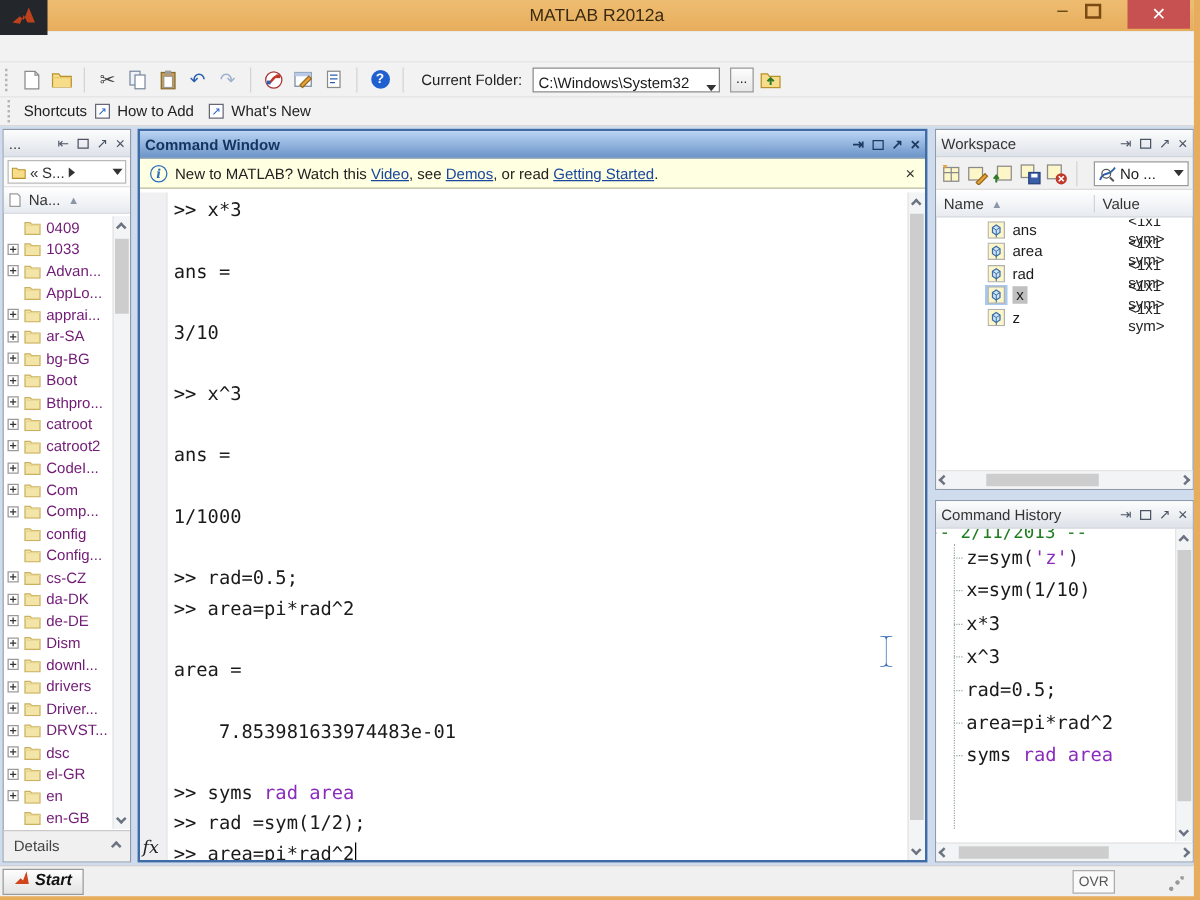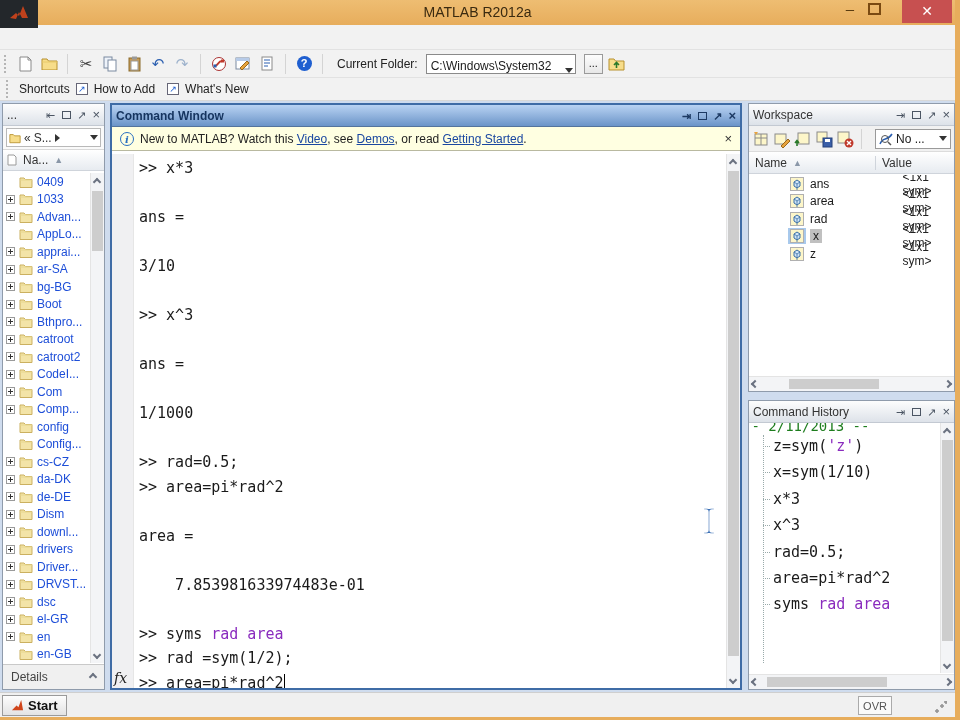--- a/index.html
+++ b/index.html
@@ -59,21 +59,21 @@
   .crumb-box{flex:1;height:19px;border:1px solid #b9b9b9;background:#fff;display:flex;align-items:center;gap:3px;padding:0 2px;font-size:12px;color:#333;}
   .tri-right{border-left:5px solid #333;border-top:4px solid transparent;border-bottom:4px solid transparent;}
   .tri-down{border-top:5px solid #333;border-left:4px solid transparent;border-right:4px solid transparent;}
   .colhead{height:21px;background:linear-gradient(#fff,#e7ebf0);border-bottom:1px solid #cfd4db;display:flex;align-items:center;font-size:12px;color:#333;padding:0 4px;gap:6px;}
   .sort-arrow{color:#8a97a8;font-size:9px;}
   .folder-list{position:absolute;left:0;top:69px;bottom:26px;right:13px;overflow:hidden;}
   .f-row{height:17.5px;display:flex;align-items:center;gap:4px;padding-left:3px;white-space:nowrap;}
   .plusbox{width:9px;height:9px;border:1px solid #9a9a9a;background:#fff;position:relative;flex:none;}
   .plusbox::before{content:"";position:absolute;left:1px;right:1px;top:3px;border-top:1px solid #333;}
   .plusbox::after{content:"";position:absolute;top:1px;bottom:1px;left:3px;border-left:1px solid #333;}
-  .f-name{font-size:12px;color:#1d4ed8;}
+  .f-name{font-size:12px;color:#701a75;}
   .details-bar{position:absolute;left:0;bottom:0;width:100%;height:25px;background:#f0f0f0;border-top:1px solid #c9c9c9;display:flex;align-items:center;justify-content:space-between;padding:0 8px;color:#444;}
 
   
   #cmd-panel{left:110px;top:103px;width:632px;height:587px;border:2px solid var(--active-border);}
   #cmd-panel .p-head{background:linear-gradient(#b9d3f3,#6b94c8);color:#15345f;font-weight:bold;border-bottom:1px solid #54749c;}
   #cmd-panel .p-ico,#cmd-panel .chev{color:#1d3a63;}
   #cmd-panel .sq-ico{border-color:#1d3a63;}
   .banner{height:24px;background:var(--banner-bg);border-bottom:1px solid #b9b9a0;display:flex;align-items:center;padding:0 8px;gap:6px;font-size:12px;color:#222;}
   .info-i{width:14px;height:14px;border-radius:50%;border:1px solid #2a6fc0;color:#2a6fc0;font-family:"DejaVu Serif",serif;font-style:italic;font-weight:bold;font-size:10px;text-align:center;line-height:13px;flex:none;}
   .banner a{color:var(--link);text-decoration:underline;}
@@ -107,21 +107,21 @@
   .ch-body{position:absolute;left:0;top:22px;right:14px;bottom:16px;overflow:hidden;background:#fff;}
   .ch-clip{height:10px;overflow:hidden;color:var(--green);font-family:"DejaVu Sans Mono",monospace;font-size:14px;line-height:22px;text-indent:-6px;}
   .ch-clip span{position:relative;top:-8px;}
   .hist-tree{position:absolute;left:14px;top:12px;bottom:10px;border-left:1px dotted #9aa;}
   .hist-lines{position:absolute;left:0;top:10px;right:0;font-family:"DejaVu Sans Mono",monospace;font-size:15px;}
   .hist-line{height:26.4px;line-height:26.4px;white-space:pre;padding-left:24px;position:relative;}
   .hist-line::before{content:"";position:absolute;left:14px;top:13px;width:7px;border-top:1px dotted #9aa;}
 
   
   .statusbar{position:absolute;left:0;top:692px;width:955px;height:25px;background:#f0f0f0;border-top:1px solid #cfcfcf;}
-  .start-btn{position:absolute;left:2px;top:2px;height:21px;border:1px solid #9a9a9a;background:linear-gradient(#fdfdfd,#e3e3e3);display:flex;align-items:center;gap:4px;padding:0 8px;font-size:13px;font-weight:bold;color:#111;}
+  .start-btn{position:absolute;left:2px;top:2px;height:21px;border:1px solid #9a9a9a;background:linear-gradient(#fdfdfd,#e3e3e3);display:flex;gap:4px;padding:0 8px;font-size:13px;font-weight:bold;color:#111;font-style:italic;}
   .ovr{position:absolute;left:858px;top:3px;width:34px;height:19px;border:1px solid #aaa;background:#fafafa;color:#555;font-size:11px;text-align:center;line-height:18px;}
   .grip-corner{position:absolute;right:8px;top:8px;width:12px;height:12px;background:
     radial-gradient(circle at 2px 10px,#999 1.5px,transparent 2px),
     radial-gradient(circle at 7px 5px,#999 1.5px,transparent 2px),
     radial-gradient(circle at 11px 1px,#999 1.5px,transparent 2px);}
 
   .ibeam{position:absolute;left:700px;top:506px;z-index:40;}
 </style>
 </head>
 <body>

